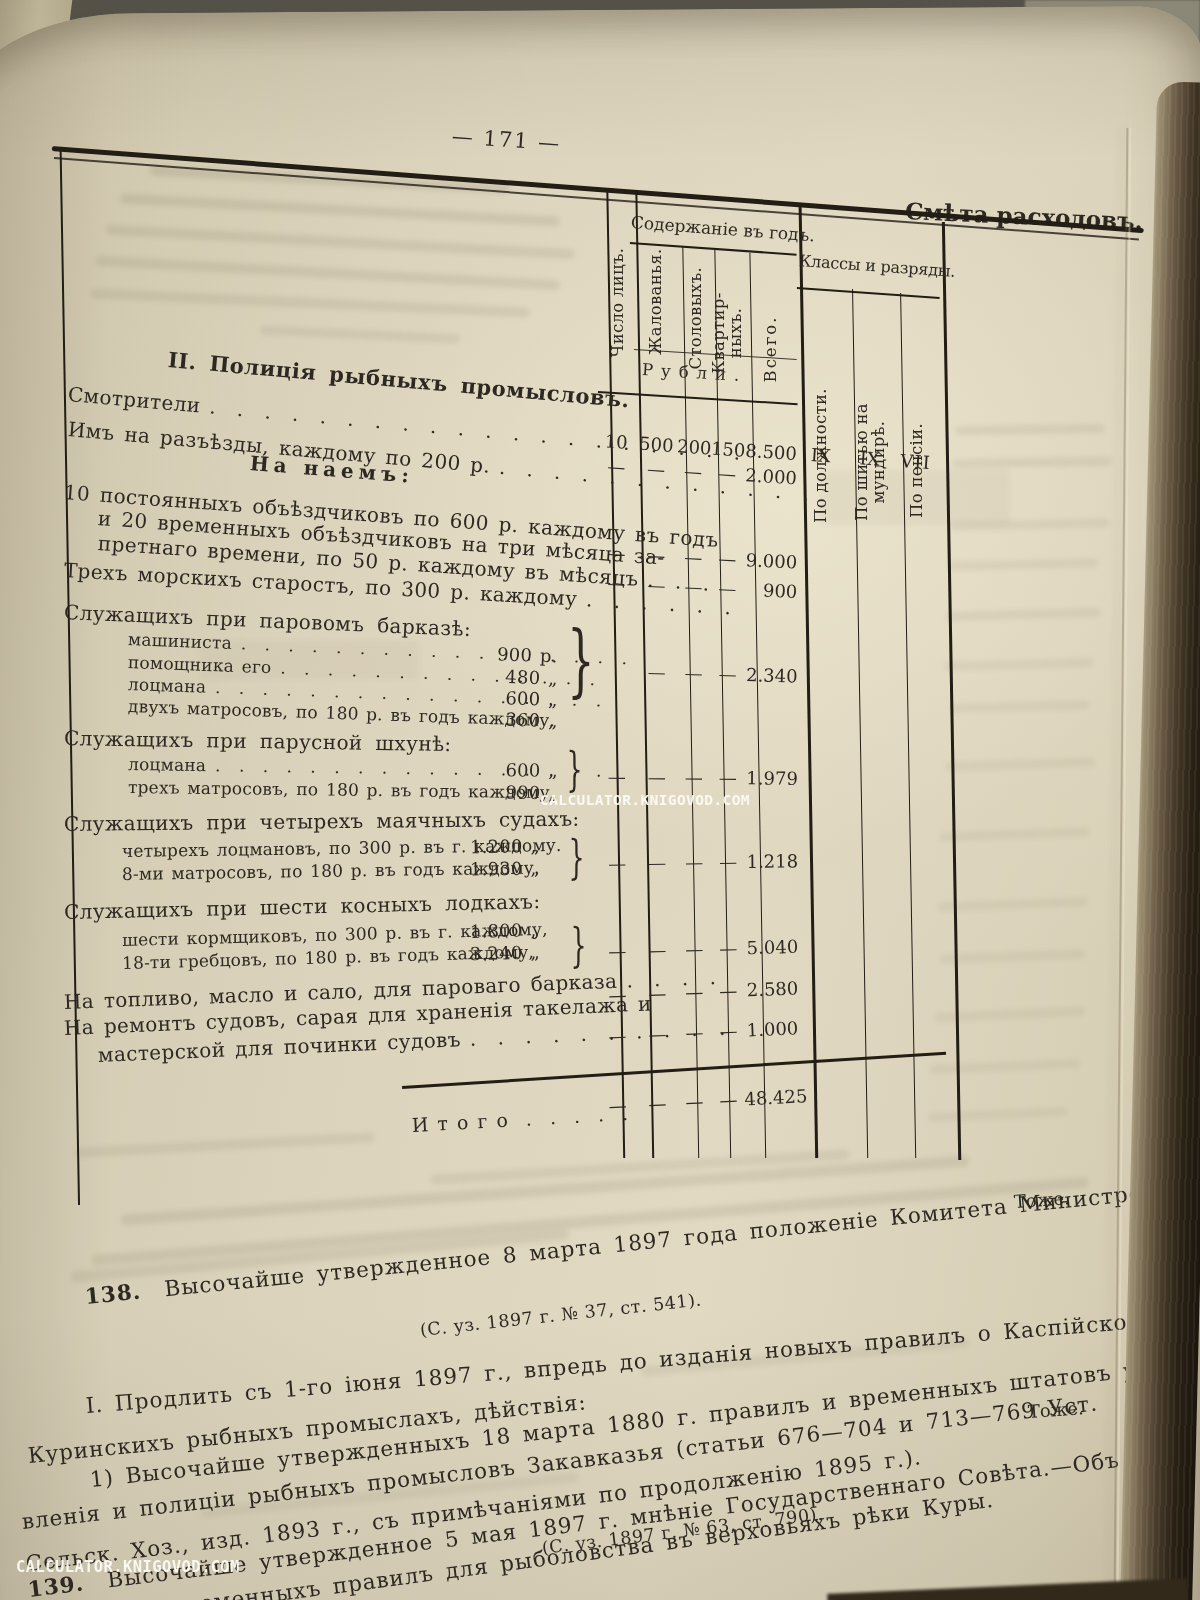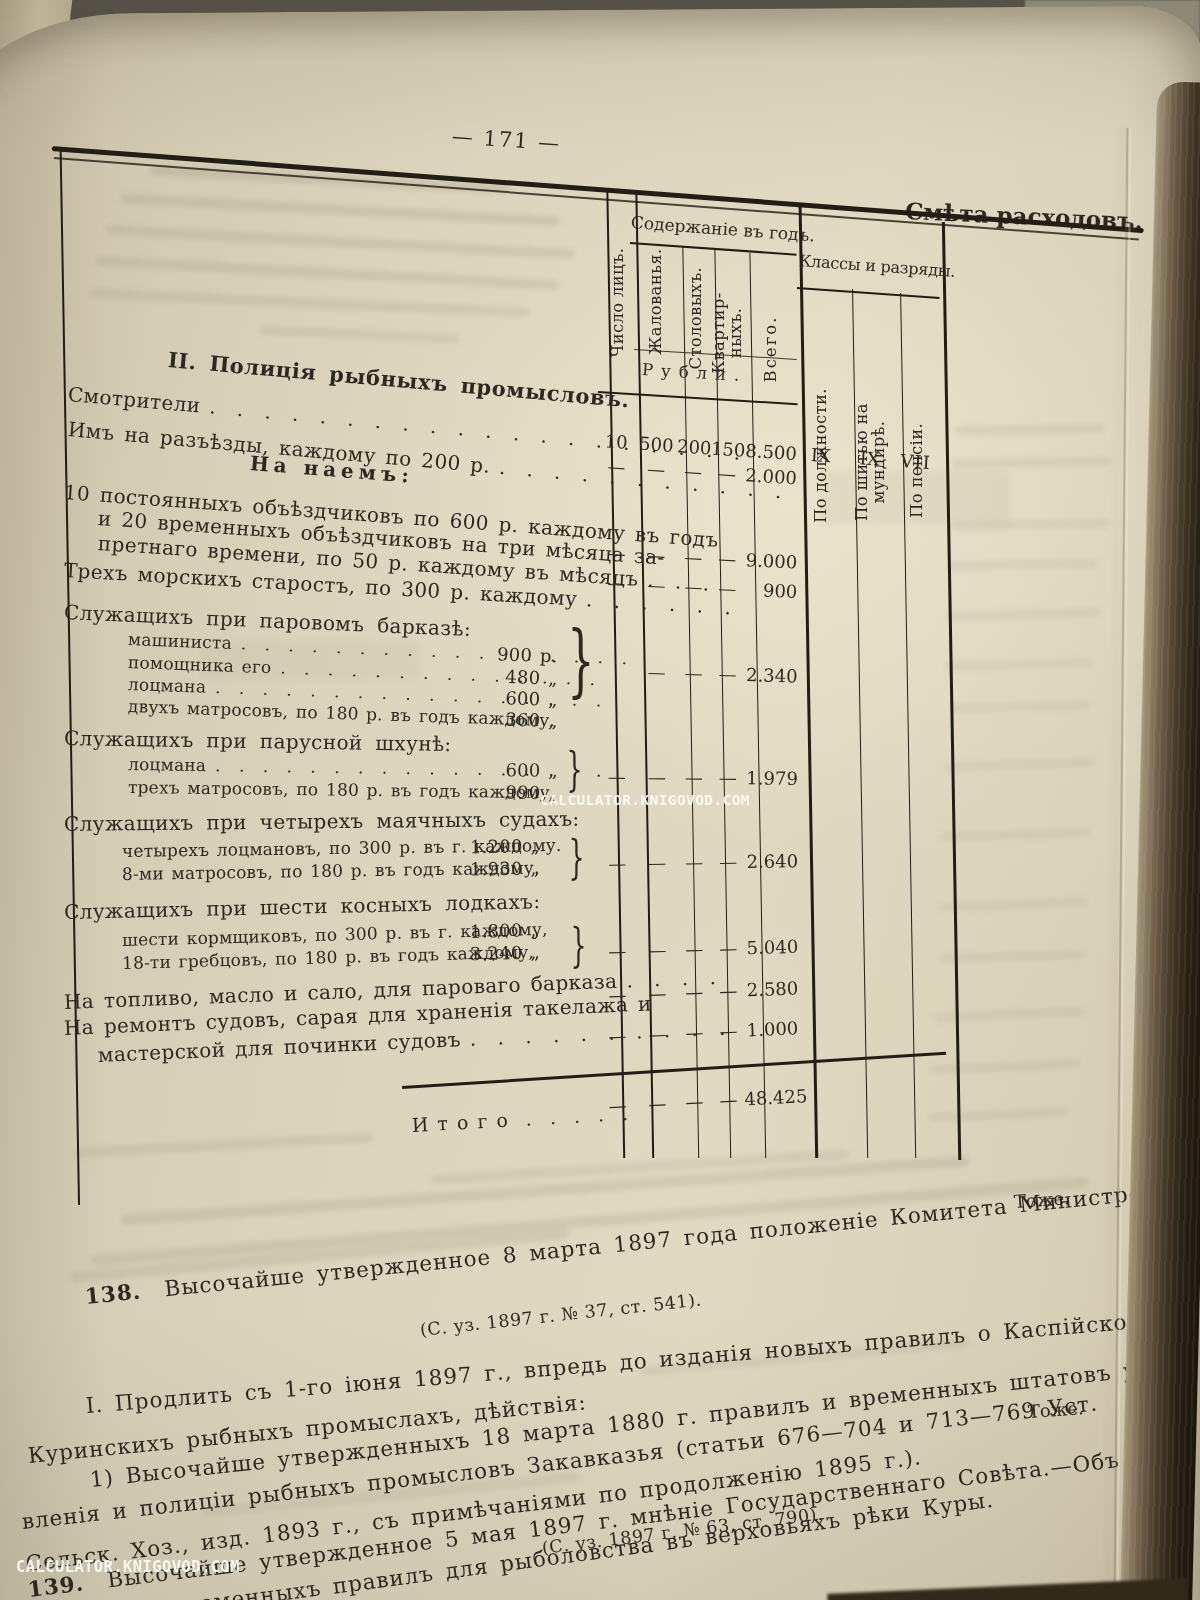--- a/index.html
+++ b/index.html
@@ -244,21 +244,21 @@
     <div class="t sub" style="left:122px;top:865px;width:430px;transform:rotate(-.9deg);">
       <span>8-ми матросовъ, по 180 р. въ годъ каждому.</span>
       <span class="amt" style="left:348px;width:70px;">1.930 „</span>
     </div>
     <div class="brace" style="left:562px;top:834px;font-size:46px;"></div>
     <div class="vals" style="top:853px;transform:rotate(-.8deg);">
       <span class="c0">—</span>
       <span class="c1">—</span>
       <span class="c2">—</span>
       <span class="c3">—</span>
-      <span class="c4">2.640</span>
+      <span class="c4">1.218</span>
     </div>
 
     <div class="t b20" style="left:64px;top:901px;word-spacing:6px;transform:rotate(-1.3deg);">Служащихъ при шести косныхъ лодкахъ:</div>
     <div class="t sub" style="left:122px;top:931px;width:430px;transform:rotate(-1.5deg);">
       <span>шести кормщиковъ, по 300 р. въ г. каждому,</span>
       <span class="amt" style="left:348px;width:70px;">1.800 „</span>
     </div>
     <div class="t sub" style="left:122px;top:954px;width:430px;transform:rotate(-1.6deg);">
       <span>18-ти гребцовъ, по 180 р. въ годъ каждому,</span>
       <span class="amt" style="left:348px;width:70px;">3.240 „</span>

